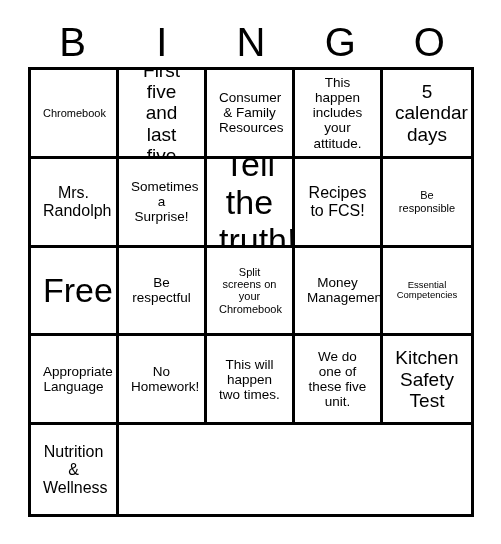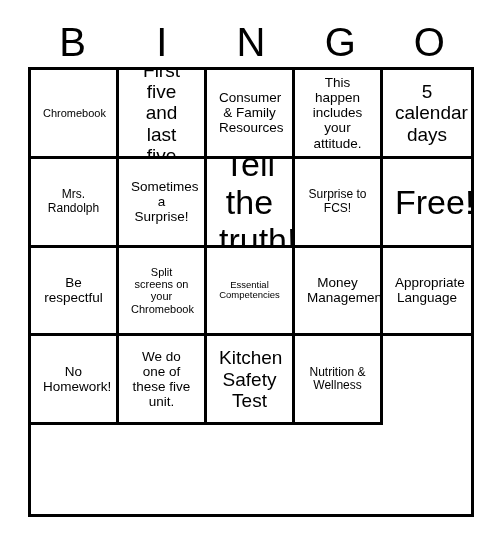--- a/index.html
+++ b/index.html
@@ -76,21 +76,21 @@
   .cell span {
     display: block;
     width: 100%;
     line-height: 1.12;
   }
 
   
   .t-xs  { font-size: 9.5px;  line-height: 1.18; }
   .t-sm  { font-size: 11px;   line-height: 1.18; }
   .t-md  { font-size: 13.5px; line-height: 1.18; }
-  .t-lg  { font-size: 12px;   line-height: 1.2; }
+  .t-lg  { font-size: 16px;   line-height: 1.2; }
   .t-xl  { font-size: 19px;   line-height: 1.2; }
   .t-xxl { font-size: 34px;   line-height: 1.2; }
 </style>
 </head>
 <body>
 
 <div class="card">
 
   <div class="header">
     <div class="header-letter">B</div>
@@ -121,46 +121,52 @@
     <div class="cell">
         <span class="t-lg">Mrs. Randolph</span>
       </div>
     <div class="cell">
         <span class="t-md">Sometimes a Surprise!</span>
       </div>
     <div class="cell">
         <span class="t-xxl">Tell the truth!</span>
       </div>
     <div class="cell">
-        <span class="t-lg">Surprise to FCS!</span>
+        <span class="t-lg">Recipes to FCS!</span>
       </div>
 
+    <div class="cell">
+        <span class="t-sm">Be responsible</span>
+      </div>
     <div class="cell">
         <span class="t-xxl">Free!</span>
       </div>
     <div class="cell">
         <span class="t-md">Be respectful</span>
       </div>
     <div class="cell">
         <span class="t-sm">Split screens on your Chromebook</span>
       </div>
 
     <div class="cell">
-        <span class="t-xs">Essential Competencies</span>
+        <span class="t-md">Money Management</span>
       </div>
     <div class="cell">
-        <span class="t-md">Money Management</span>
+        <span class="t-xs">Essential Competencies</span>
       </div>
     <div class="cell">
         <span class="t-md">Appropriate Language</span>
       </div>
     <div class="cell">
         <span class="t-md">No Homework!</span>
       </div>
 
+    <div class="cell">
+        <span class="t-md">This will happen two times.</span>
+      </div>
     <div class="cell">
         <span class="t-md">We do one of these five unit.</span>
       </div>
     <div class="cell">
         <span class="t-xl">Kitchen Safety Test</span>
       </div>
     <div class="cell">
         <span class="t-lg">Nutrition &amp; Wellness</span>
       </div>
 

